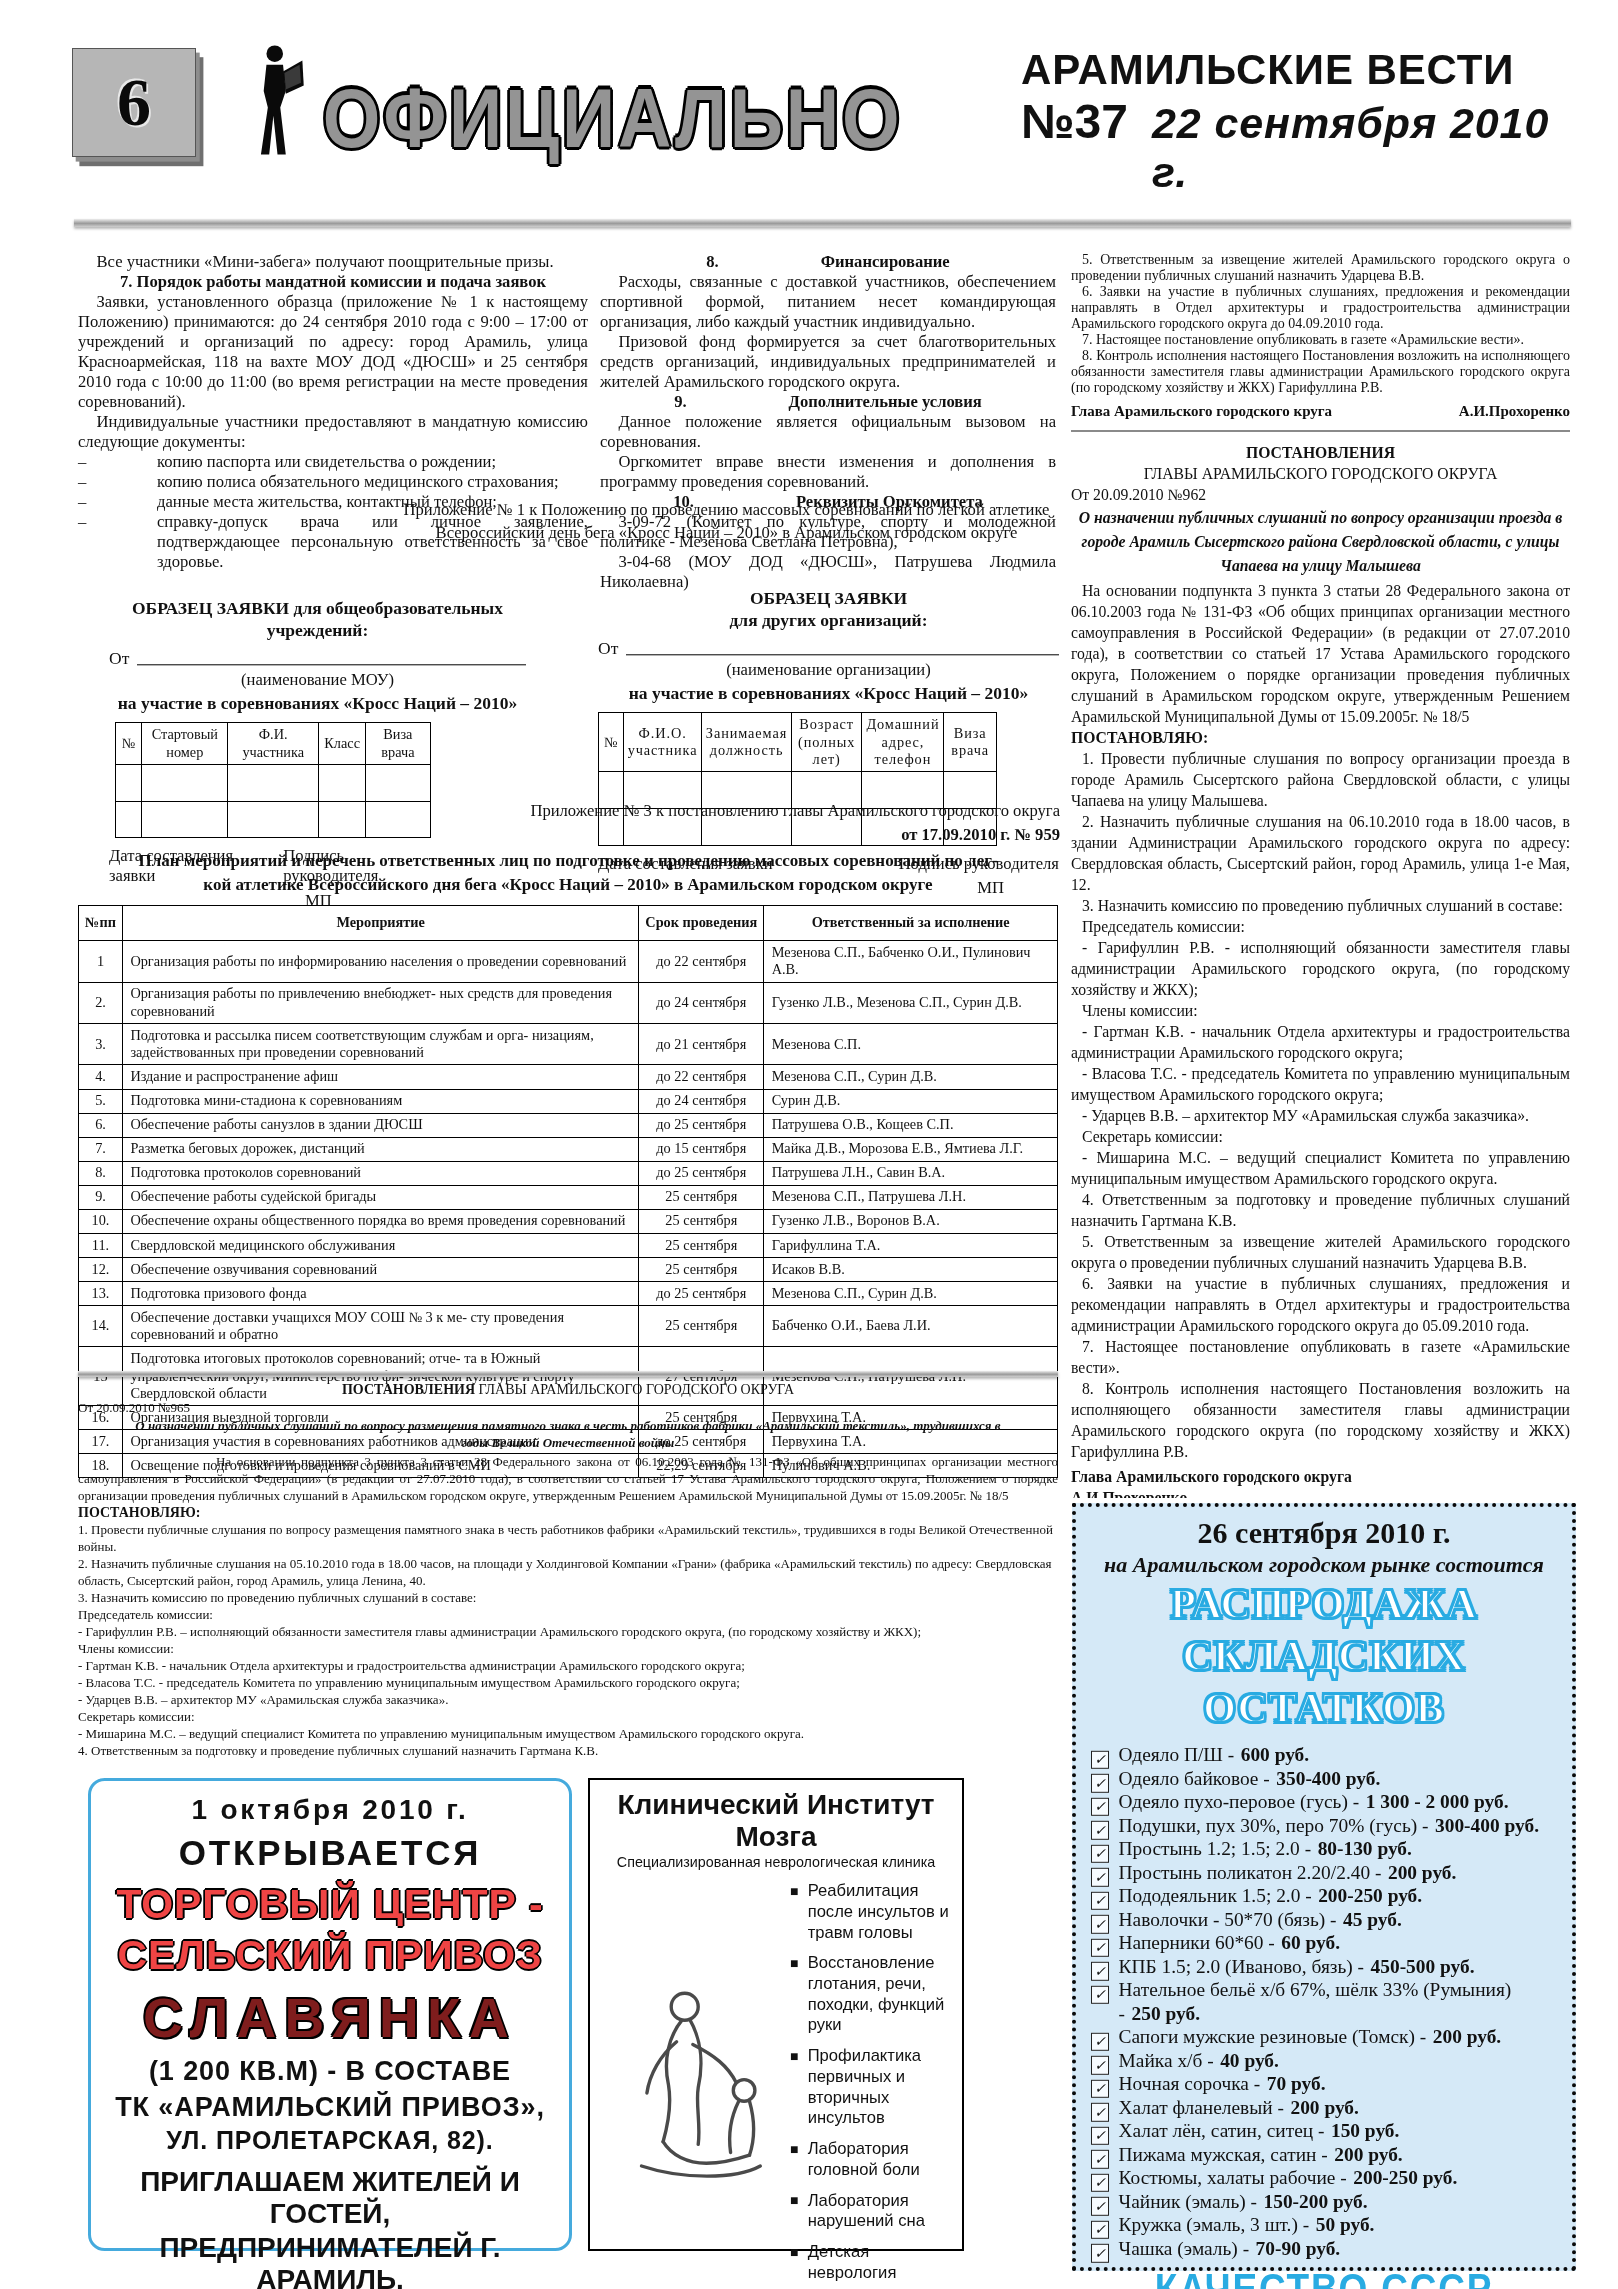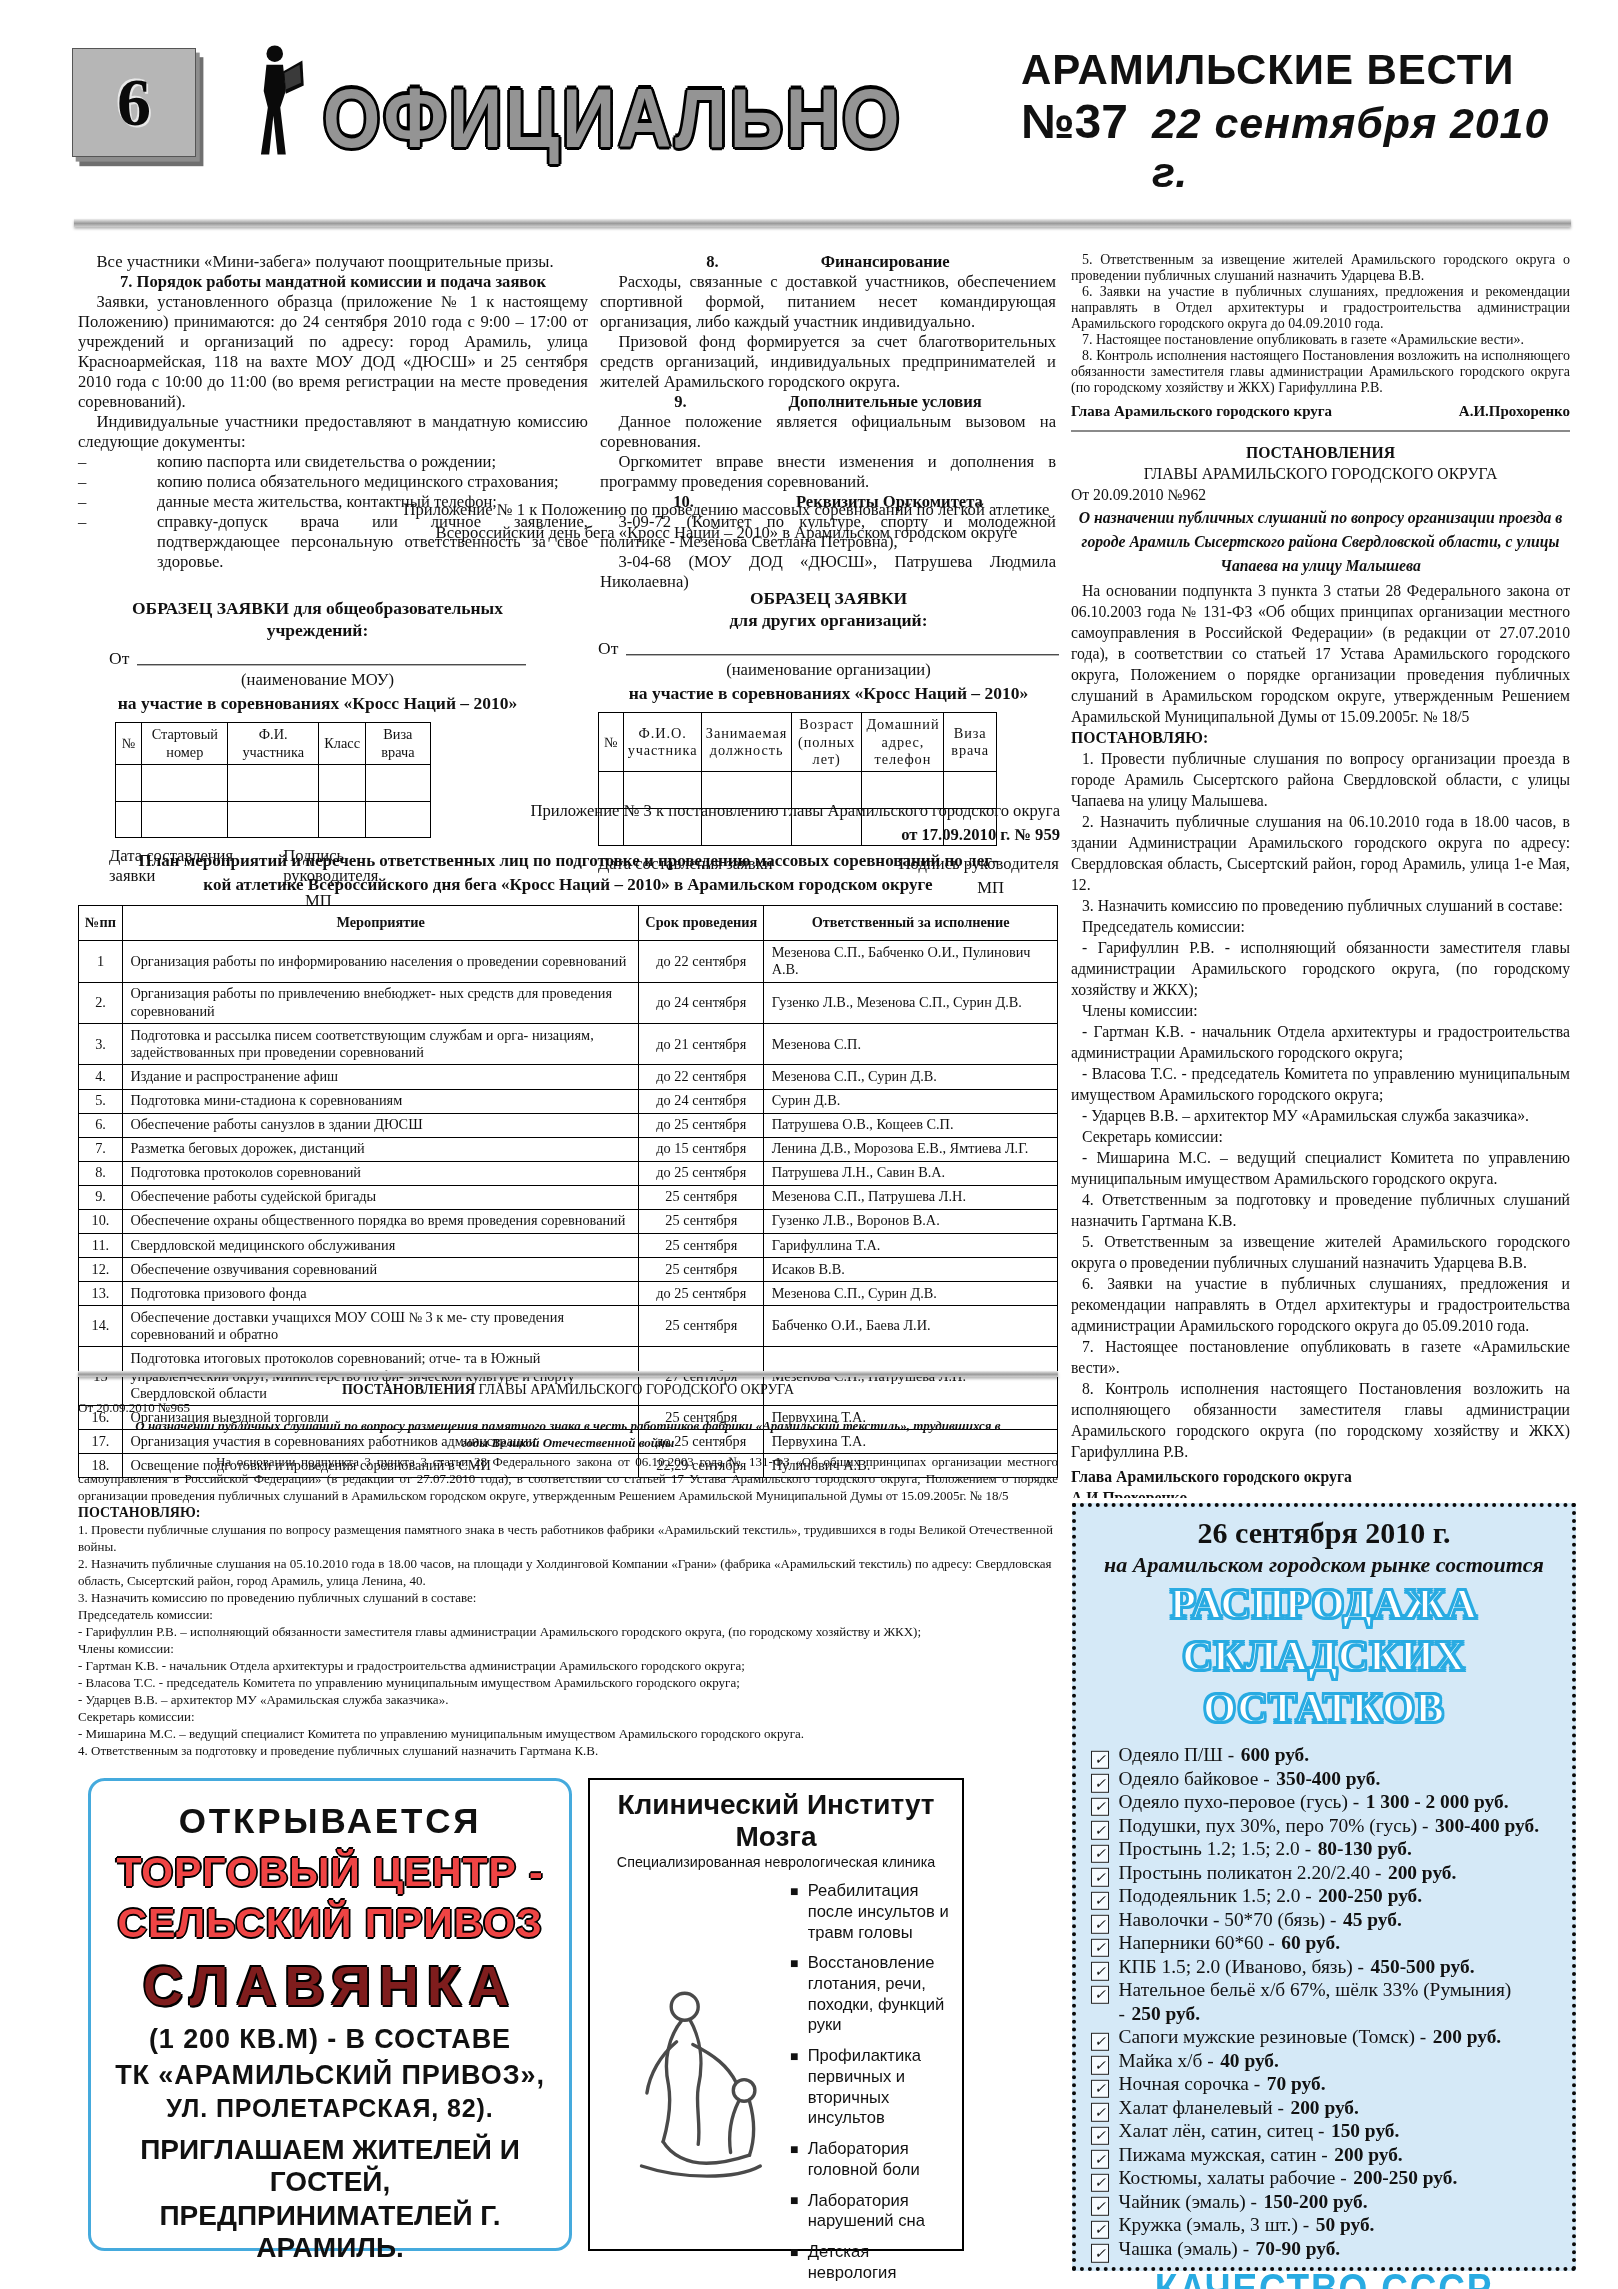--- a/index.html
+++ b/index.html
@@ -390,21 +390,21 @@
           <td>6.</td>
           <td>Обеспечение работы санузлов в здании ДЮСШ</td>
           <td>до 25 сентября</td>
           <td>Патрушева О.В., Кощеев С.П.</td>
         </tr>
 
         <tr>
           <td>7.</td>
           <td>Разметка беговых дорожек, дистанций</td>
           <td>до 15 сентября</td>
-          <td>Ленина Д.В., Морозова Е.В., Ямтиева Л.Г.</td>
+          <td>Майка Д.В., Морозова Е.В., Ямтиева Л.Г.</td>
         </tr>
 
         <tr>
           <td>8.</td>
           <td>Подготовка протоколов соревнований</td>
           <td>до 25 сентября</td>
           <td>Патрушева Л.Н., Савин В.А.</td>
         </tr>
 
         <tr>
@@ -710,20 +710,21 @@
         <span class="cb">
           <i>✓</i>
         </span>
         <span><span class="si-t">Чашка (эмаль) -</span><b class="si-p">70-90 руб.</b></span>
       </div>
     </div>
   <div class="sale-quality">КАЧЕСТВО СССР</div>
 </div>
 
 <div id="ad-slav" class="abs">
+  <div class="sl-date">1 октября 2010 г.</div>
   <div class="sl-open">ОТКРЫВАЕТСЯ</div>
   <div class="sl-blue">
     <div>ТОРГОВЫЙ ЦЕНТР -</div>
     <div>СЕЛЬСКИЙ ПРИВОЗ</div>
   </div>
   <div class="sl-name">СЛАВЯНКА</div>
   <div class="sl-b30">(1 200 КВ.М) - В СОСТАВЕ</div>
   <div class="sl-b30">ТК «АРАМИЛЬСКИЙ ПРИВОЗ»,</div>
   <div class="sl-b28">УЛ. ПРОЛЕТАРСКАЯ, 82).</div>
   <div class="sl-b32">ПРИГЛАШАЕМ ЖИТЕЛЕЙ И ГОСТЕЙ,</div>

